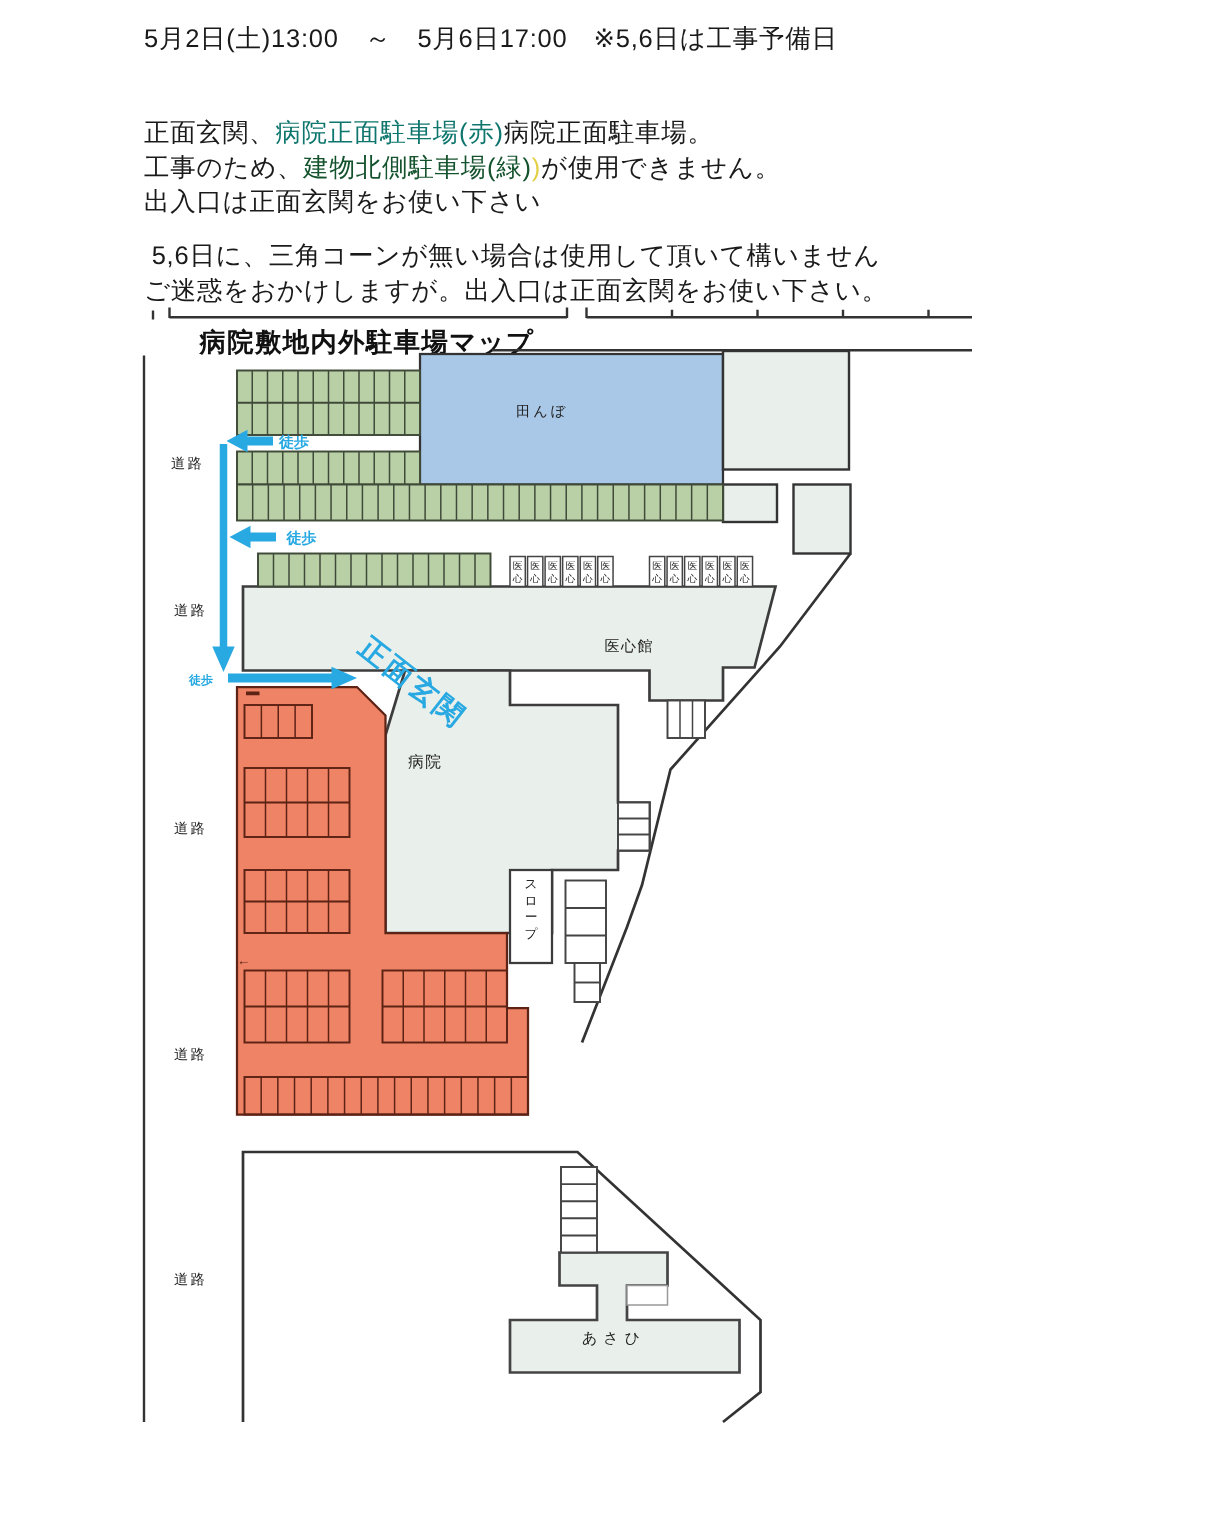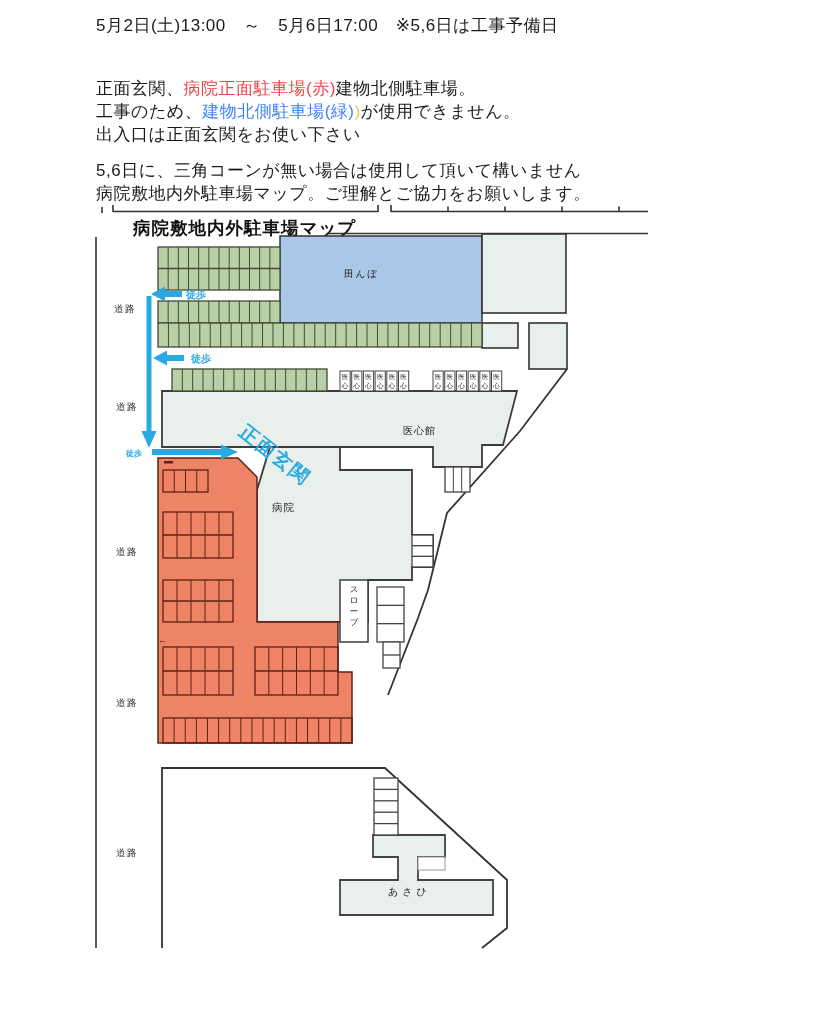--- a/index.html
+++ b/index.html
@@ -1,42 +1,42 @@
 <!DOCTYPE html>
 <html><head>
 <meta charset="utf-8">
 <style>
   html,body{margin:0;padding:0;background:#fff;}
   .page{position:relative;width:648px;height:1024px;background:#ffffff;overflow:hidden;
         font-family:"Liberation Sans","DejaVu Sans",sans-serif;color:#1a1a1a;}
   .notice{position:absolute;left:96px;font-size:17px;line-height:23px;letter-spacing:.5px;white-space:nowrap;}
   .notice p{margin:0;}
-  .red-em{color:#ef4444;margin-top:44px;}
-  .green-em{color:#3b82f6;text-align:center;}
+  .red-em{color:#0f766e;margin-top:44px;}
+  .green-em{color:#14532d;text-align:center;}
   .yellow-em{color:#e3cf43;}
   svg text{font-family:"Liberation Sans","DejaVu Sans",sans-serif;}
 </style>
 </head>
 <body>
 
 <div class="page">
 
   <div class="notice" style="top:14px;">
     <p><span>5月2日(土)13:00　～　5月6日17:00　※5,6日は工事予備日</span></p>
   </div>
 
   <div class="notice" style="top:77px;">
-    <p><span>正面玄関、</span><span class="red-em">病院正面駐車場(赤)</span><span>建物北側駐車場。</span></p>
+    <p><span>正面玄関、</span><span class="red-em">病院正面駐車場(赤)</span><span>病院正面駐車場。</span></p>
     <p><span>工事のため、</span><span class="green-em">建物北側駐車場(緑)</span><span class="yellow-em">)</span><span>が使用できません。</span></p>
     <p><span>出入口は正面玄関をお使い下さい</span></p>
   </div>
 
-  <div class="notice" style="top:159px;">
+  <div class="notice" style="top:159px;text-align:center;">
     <p><span>5,6日に、三角コーンが無い場合は使用して頂いて構いません</span></p>
-    <p><span>病院敷地内外駐車場マップ。ご理解とご協力をお願いします。</span></p>
+    <p><span>ご迷惑をおかけしますが。出入口は正面玄関をお使い下さい。</span></p>
   </div>
 
   <svg width="813" height="1024" viewBox="0 0 813 1024" style="position:absolute;left:0;top:0;">
 
     <rect x="799" y="195" width="3" height="829" fill="#eef2f2"></rect>
 
     <text x="133" y="234" font-size="17.5" font-weight="bold" fill="#111" letter-spacing="1">病院敷地内外駐車場マップ</text>
 
     <g stroke="#333" stroke-width="1.6" fill="none">
       <path d="M96,237 V948"></path>

